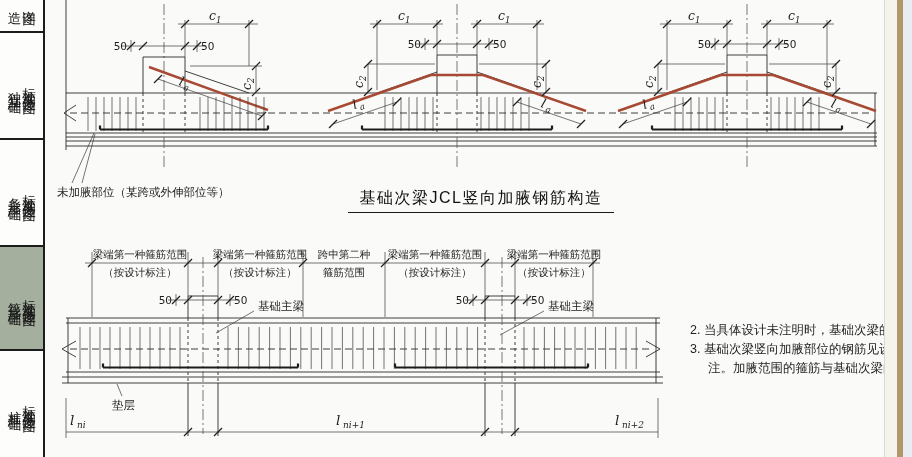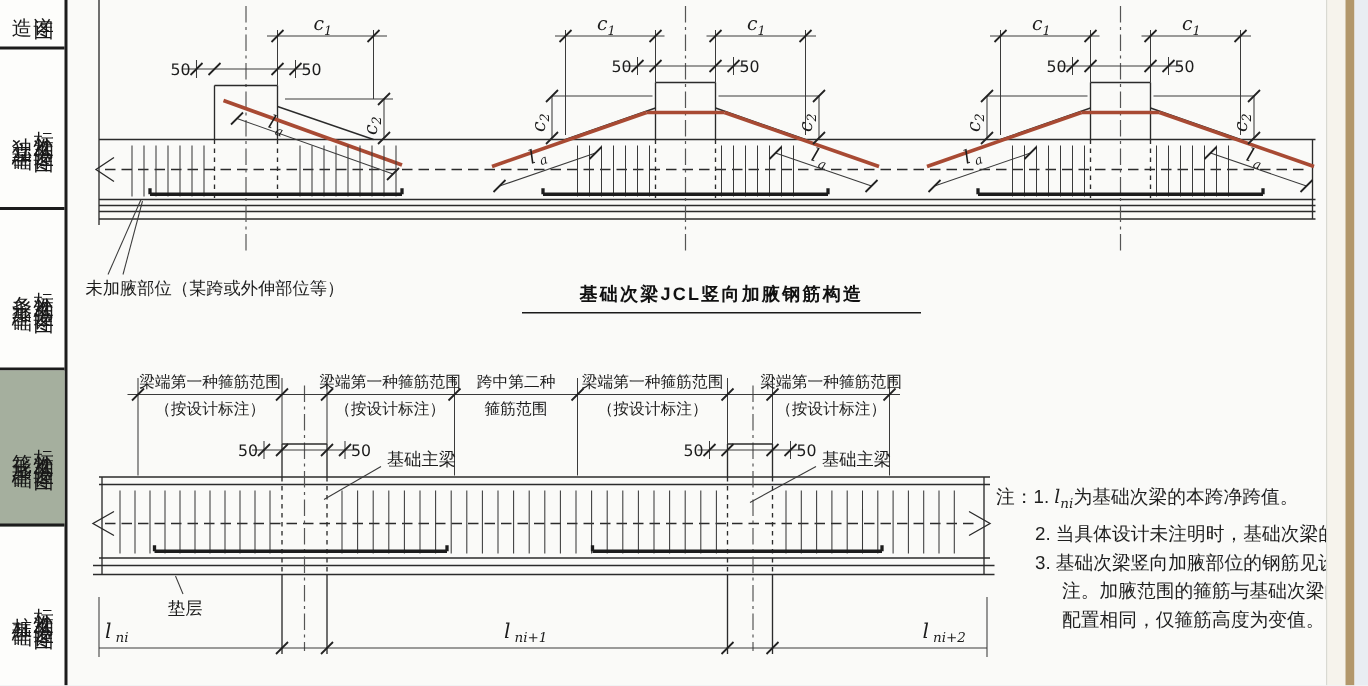--- a/index.html
+++ b/index.html
@@ -33,21 +33,21 @@
   text{fill:#1c1c1c;}
   .ti{font:italic 12.5px "DejaVu Serif",serif;}
   .tsub{font:italic 8.5px "DejaVu Serif",serif;}
   .tL{font:italic 13.5px "DejaVu Serif",serif;}
   .tLs{font:italic 9px "DejaVu Serif",serif;}
   .t10{font:10.5px "DejaVu Sans",sans-serif;}
   .cjk{font:10.5px "Liberation Sans",sans-serif;}
   .cjk11{font:11.5px "Liberation Sans",sans-serif;}
   
   .title{position:absolute;left:348px;top:188px;width:266px;text-align:center;
-         font-size:12px;font-weight:700;letter-spacing:1.5px;color:#111;
+         font-size:16px;font-weight:400;letter-spacing:1.5px;color:#111;
          border-bottom:1.5px solid #1a1a1a;padding-bottom:3px;}
   .notes{position:absolute;left:664px;top:321px;width:220px;overflow:hidden;
          font-size:12.5px;line-height:19.2px;color:#1e1e1e;}
   .notes div{white-space:nowrap;}
   .n-l2{padding-left:26px;}
   .n-l3{padding-left:44px;}
 </style>
 </head>
 <body>
 
@@ -531,24 +531,22 @@
       <text class="tL" x="336" y="425">l</text>
       <text class="tLs" x="343" y="428">ni+1</text>
       <text class="tL" x="615" y="425">l</text>
       <text class="tLs" x="622" y="428">ni+2</text>
     </g>
   </svg>
 
   <div class="title">基础次梁JCL竖向加腋钢筋构造</div>
 
   <div class="notes">
-    <div><span>注：1. </span><i style="font-family:'DejaVu Serif',serif;">l</i><sub style="font-size:9px;font-style:italic;font-family:'DejaVu Serif',serif;">ni</sub><span>为基础次梁的本跨净跨值。</span></div>
     <div class="n-l2">2. 当具体设计未注明时，基础次梁的外</div>
     <div class="n-l2">3. 基础次梁竖向加腋部位的钢筋见设计</div>
     <div class="n-l3">注。加腋范围的箍筋与基础次梁的箍</div>
-    <div class="n-l3">配置相同，仅箍筋高度为变值。</div>
   </div>
 
   <div class="edge-line"></div>
   <div class="edge-warm"></div>
   <div class="edge-tan"></div>
   <div class="edge-cool"></div>
 </div>
 
 </body></html>

